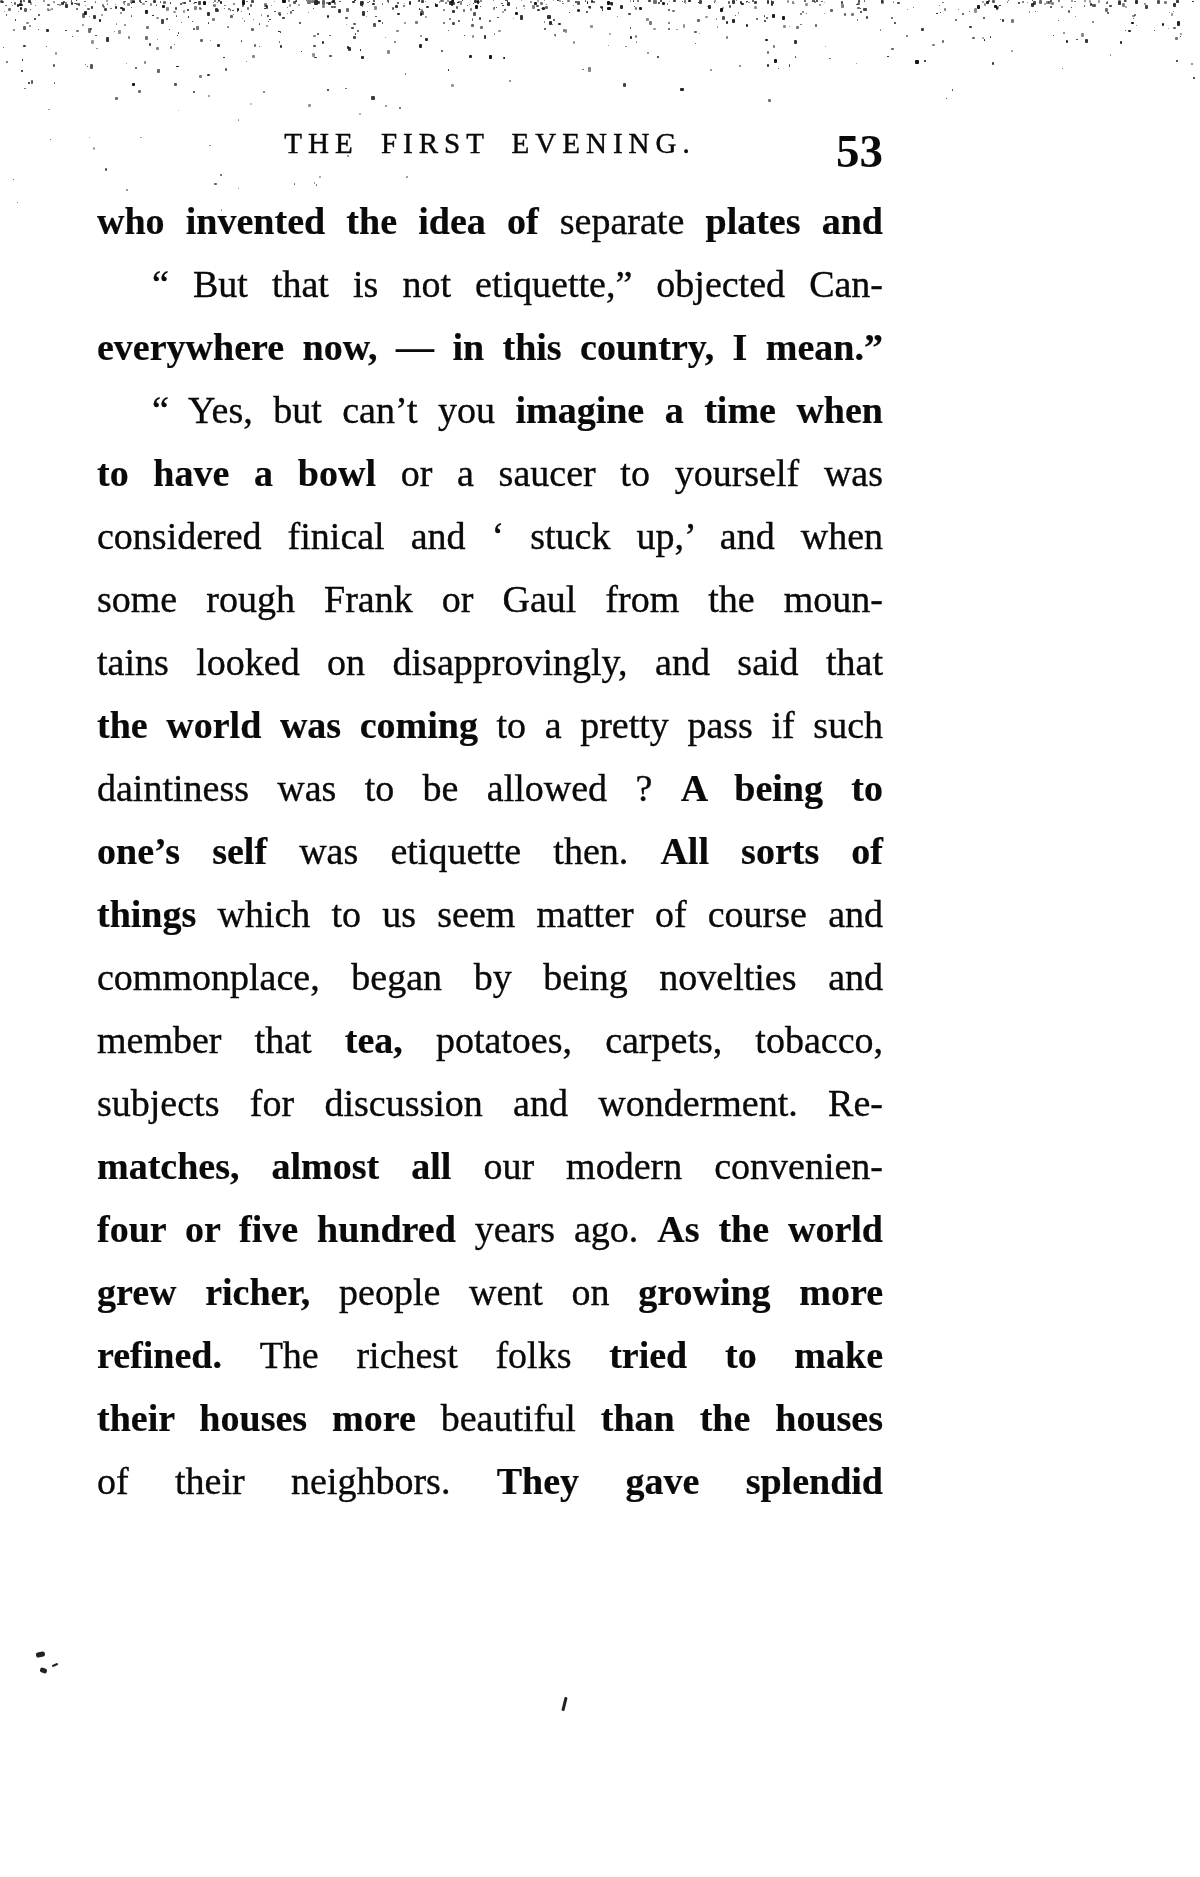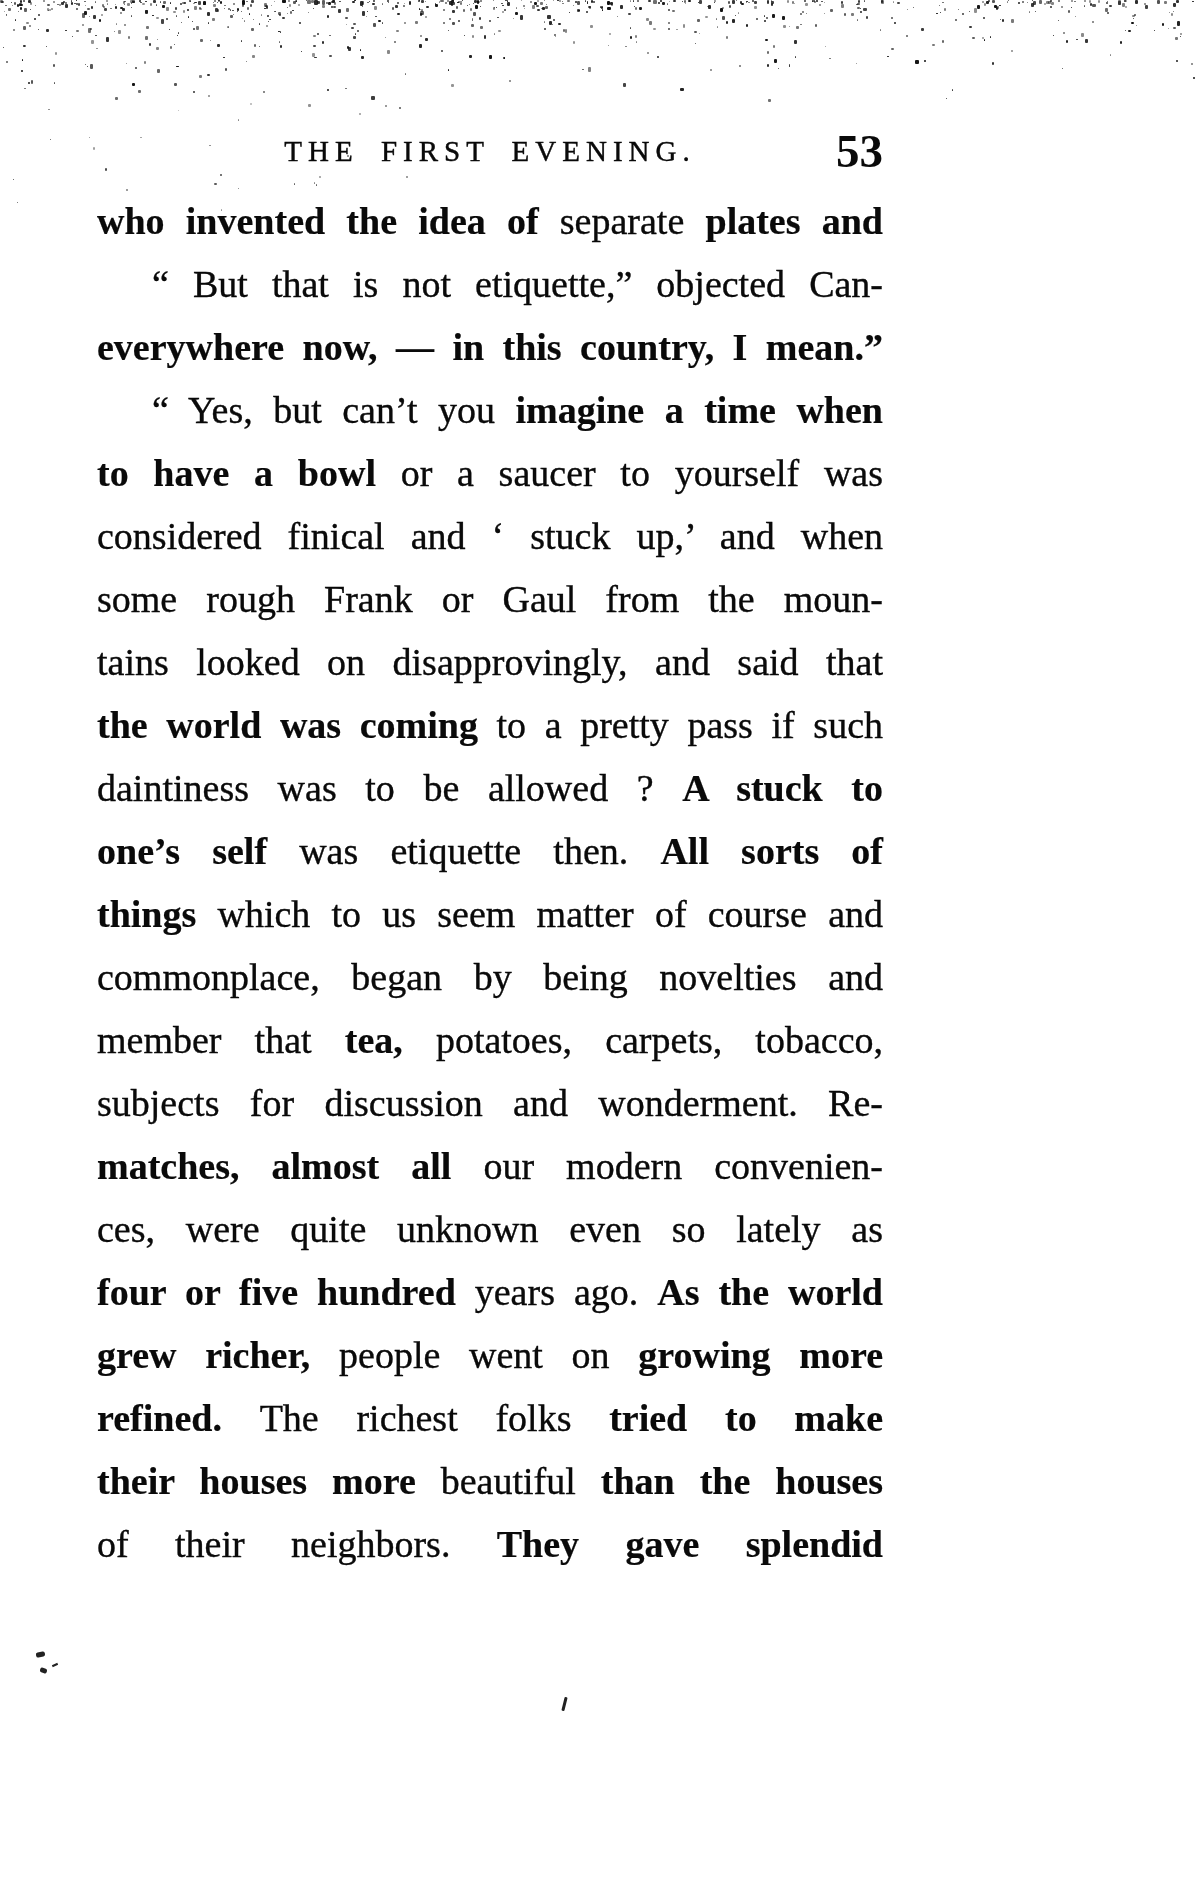--- a/index.html
+++ b/index.html
@@ -11,21 +11,21 @@
     overflow:hidden;
     position:relative;
   }
   .page{position:absolute;inset:0;}
   
   .noise{position:absolute;left:0;top:0;width:1200px;height:220px;pointer-events:none;}
   .noise i{position:absolute;background:#111;display:block;border-radius:1px;}
   
   .header{position:absolute;left:97px;top:118px;width:786px;height:52px;}
   .running-title{
-    position:absolute;left:50%;transform:translateX(-50%);bottom:4px;
+    position:absolute;left:50%;transform:translateX(-50%);bottom:12px;
     font-size:29px;letter-spacing:6px;word-spacing:9px;line-height:1;
     -webkit-text-stroke:0.4px #000;white-space:nowrap;
   }
   .page-number{
     position:absolute;right:0;bottom:-5px;
     font-size:47px;font-weight:bold;line-height:1;
   }
   
   .text-block{position:absolute;left:97px;top:190px;width:786px;}
   .line{
@@ -839,28 +839,27 @@
   <div class="text-block">
       <div class="line"><span class="b">who invented the idea of </span><span>separate </span><span class="b">plates and</span></div>
       <div class="line indent"><span>“ But that is not etiquette,” objected Can-</span></div>
       <div class="line"><span class="b">everywhere now, — in this country, I mean.”</span></div>
       <div class="line indent"><span>“ Yes, but can’t you </span><span class="b">imagine a time when</span></div>
       <div class="line"><span class="b">to have a bowl </span><span>or a saucer to yourself was</span></div>
       <div class="line"><span>considered finical and ‘ stuck up,’ and when</span></div>
       <div class="line"><span>some rough Frank or Gaul from the moun-</span></div>
       <div class="line"><span>tains looked on disapprovingly, and said that</span></div>
       <div class="line"><span class="b">the world was coming </span><span>to a pretty pass if such</span></div>
-      <div class="line"><span>daintiness was to be allowed ? </span><span class="b">A stuck to</span></div>
+      <div class="line"><span>daintiness was to be allowed ? </span><span class="b">A being to</span></div>
       <div class="line"><span class="b">one’s self </span><span>was etiquette then. </span><span class="b">All sorts of</span></div>
       <div class="line"><span class="b">things </span><span>which to us seem matter of course and</span></div>
       <div class="line"><span>commonplace, began by being novelties and</span></div>
       <div class="line"><span>member that </span><span class="b">tea, </span><span>potatoes, carpets, tobacco,</span></div>
       <div class="line"><span>subjects for discussion and wonderment. Re-</span></div>
       <div class="line"><span class="b">matches, almost all </span><span>our modern convenien-</span></div>
-      <div class="line"><span>ces, were quite unknown even so lately as</span></div>
       <div class="line"><span class="b">four or five hundred </span><span>years ago. </span><span class="b">As the world</span></div>
       <div class="line"><span class="b">grew richer, </span><span>people went on </span><span class="b">growing more</span></div>
       <div class="line"><span class="b">refined. </span><span>The richest folks </span><span class="b">tried to make</span></div>
       <div class="line"><span class="b">their houses more </span><span>beautiful </span><span class="b">than the houses</span></div>
       <div class="line"><span>of their neighbors. </span><span class="b">They gave splendid</span></div>
     </div>
 
   <span class="ink m1"></span>
   <span class="ink m2"></span>
   <span class="ink m3"></span>

